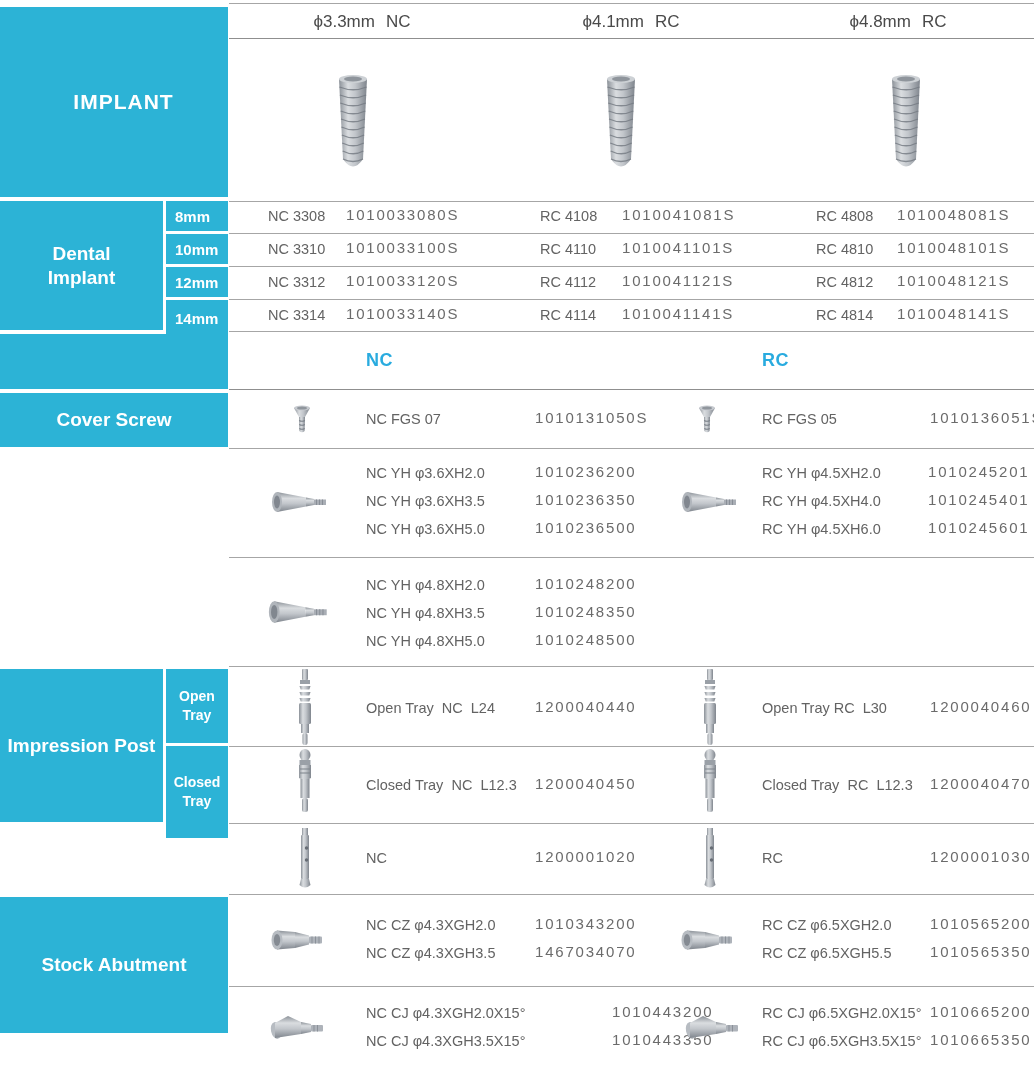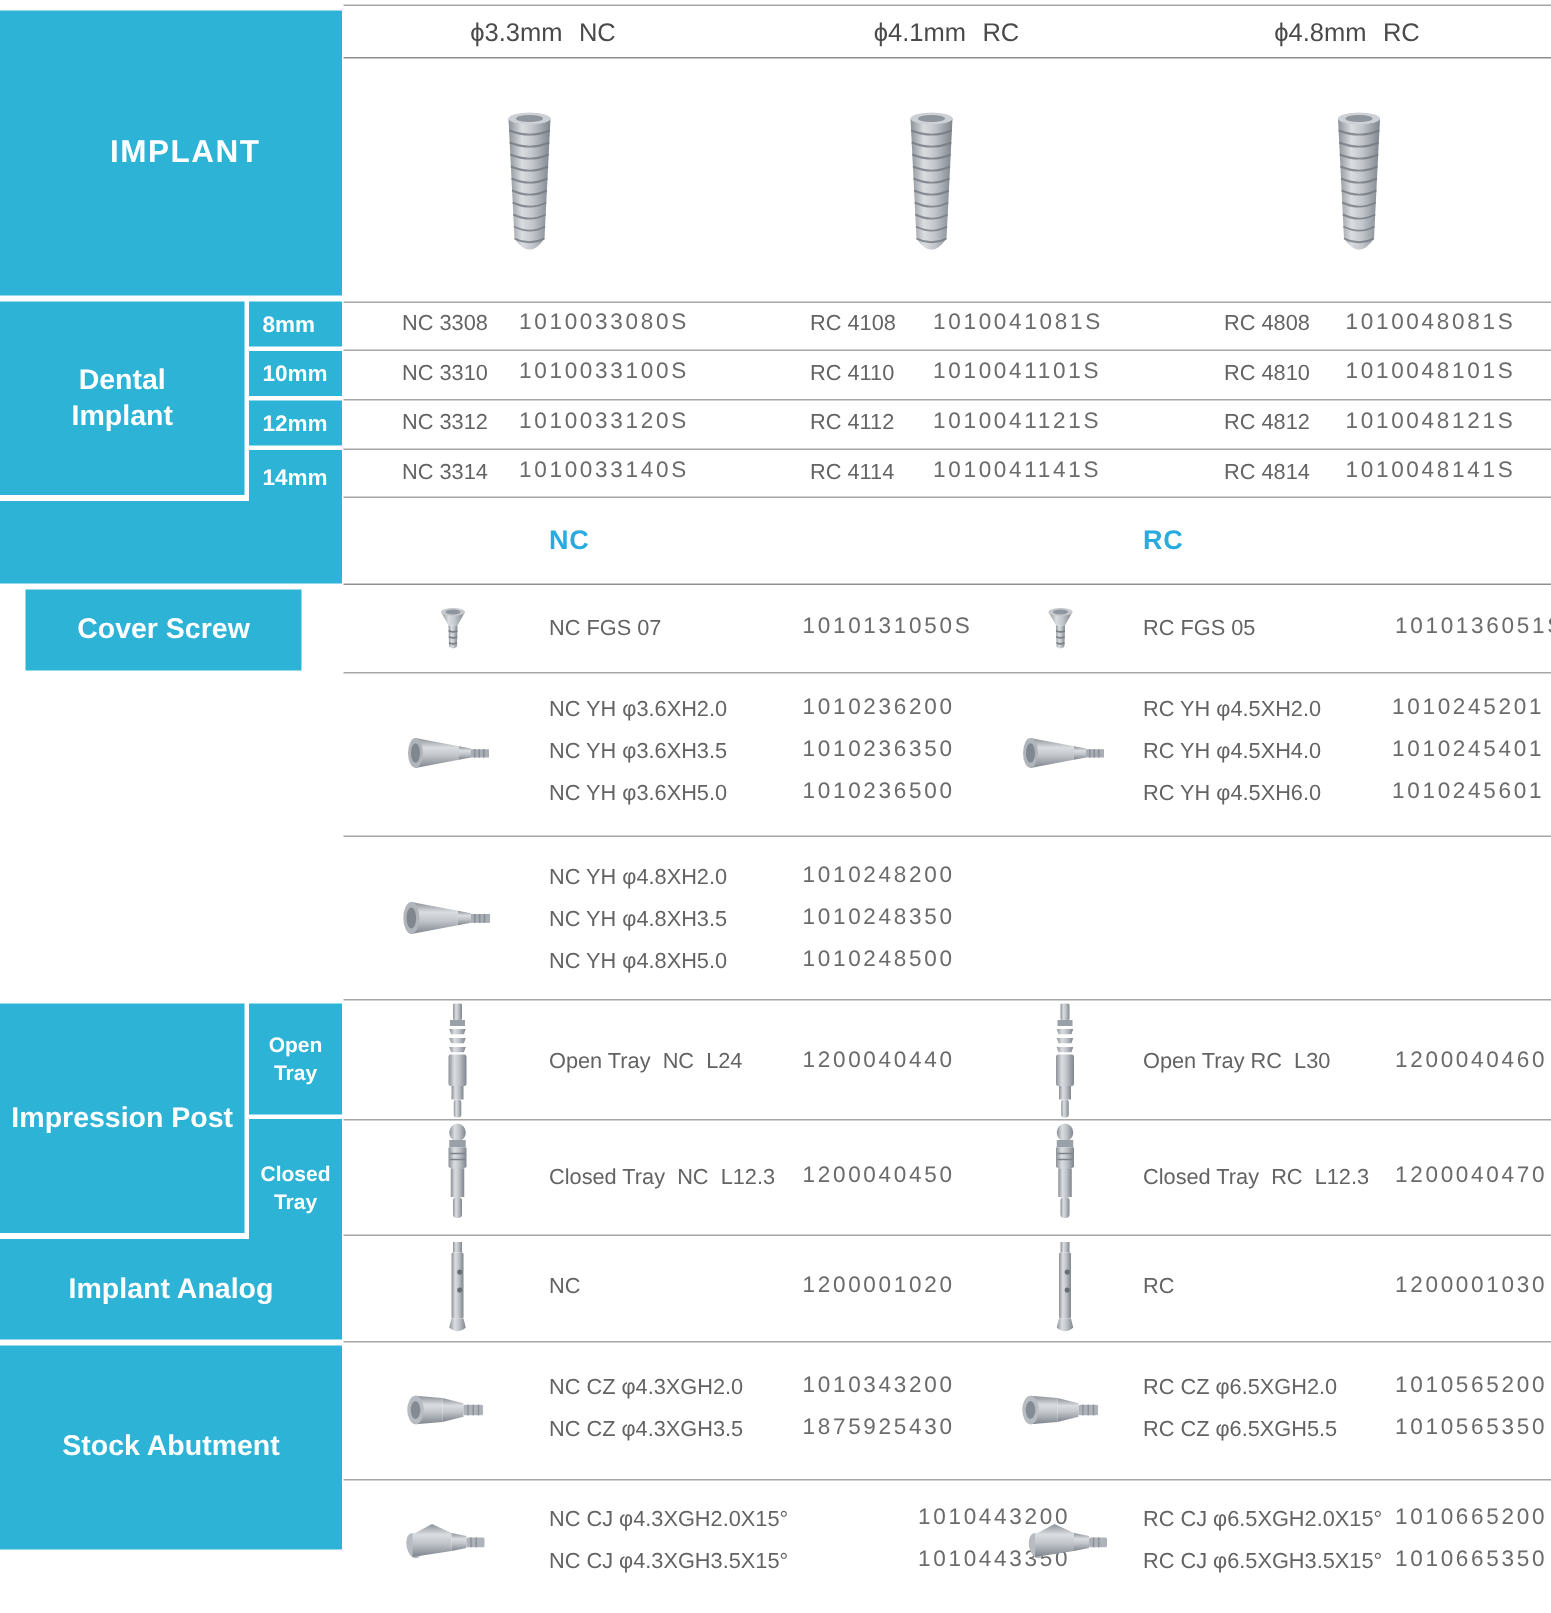--- a/index.html
+++ b/index.html
@@ -138,25 +138,24 @@
 
   <div class="cell l21" style="left:0;top:7px;width:228px;height:190px">IMPLANT</div>
   <div class="cell l19" style="left:0;top:201px;width:163px;height:129px">
       <span class="wrap100">Dental Implant</span>
     </div>
   <div class="cell sub" style="left:166px;top:201px;width:62px;height:30px">8mm</div>
   <div class="cell sub" style="left:166px;top:234px;width:62px;height:30px">10mm</div>
   <div class="cell sub" style="left:166px;top:267px;width:62px;height:30px">12mm</div>
   <div class="cell sub" style="left:166px;top:300px;width:62px;height:37px">14mm</div>
   <div class="cell" style="left:0;top:334px;width:228px;height:55px"></div>
-  <div class="cell l19" style="left:17px;top:393px;width:184px;height:54px">Cover Screw</div>
+  <div class="cell l19" style="left:0;top:393px;width:228px;height:54px">Cover Screw</div>
   <div class="cell l19" style="left:0;top:669px;width:163px;height:153px">Impression Post</div>
   <div class="cell tray" style="left:166px;top:669px;width:62px;height:74px">Open Tray</div>
   <div class="cell tray" style="left:166px;top:746px;width:62px;height:92px">Closed Tray</div>
-  <div class="cell l19" style="left:0;top:826px;width:228px;height:67px">Implant Analog</div>
   <div class="cell l19" style="left:0;top:897px;width:228px;height:136px">Stock Abutment</div>
 
   <div class="ln" style="top:3px"></div>
   <div class="ln dark" style="top:38px"></div>
   <div class="ln" style="top:201px"></div>
   <div class="ln" style="top:233px"></div>
   <div class="ln" style="top:266px"></div>
   <div class="ln" style="top:299px"></div>
   <div class="ln" style="top:331px"></div>
   <div class="ln dark" style="top:389px"></div>
@@ -294,21 +293,21 @@
     </svg>
   <div class="t" style="left:762px;top:849px">RC</div>
   <div class="t cd" style="left:930px;top:848px">1200001030</div>
 
   <svg class="ic" style="left:268px;top:927px" width="64" height="26">
       <use href="#sym-cz"></use>
     </svg>
   <div class="t" style="left:366px;top:916px">NC CZ φ4.3XGH2.0</div>
   <div class="t cd" style="left:535px;top:915px">1010343200</div>
   <div class="t" style="left:366px;top:944px">NC CZ φ4.3XGH3.5</div>
-  <div class="t cd" style="left:535px;top:943px">1875925430</div>
+  <div class="t cd" style="left:535px;top:943px">1467034070</div>
   <svg class="ic" style="left:678px;top:927px" width="64" height="26">
       <use href="#sym-cz"></use>
     </svg>
   <div class="t" style="left:762px;top:916px">RC CZ φ6.5XGH2.0</div>
   <div class="t cd" style="left:930px;top:915px">1010565200</div>
   <div class="t" style="left:762px;top:944px">RC CZ φ6.5XGH5.5</div>
   <div class="t cd" style="left:930px;top:943px">1010565350</div>
 
   <svg class="ic" style="left:268px;top:1013px" width="64" height="28">
       <use href="#sym-cj"></use>

